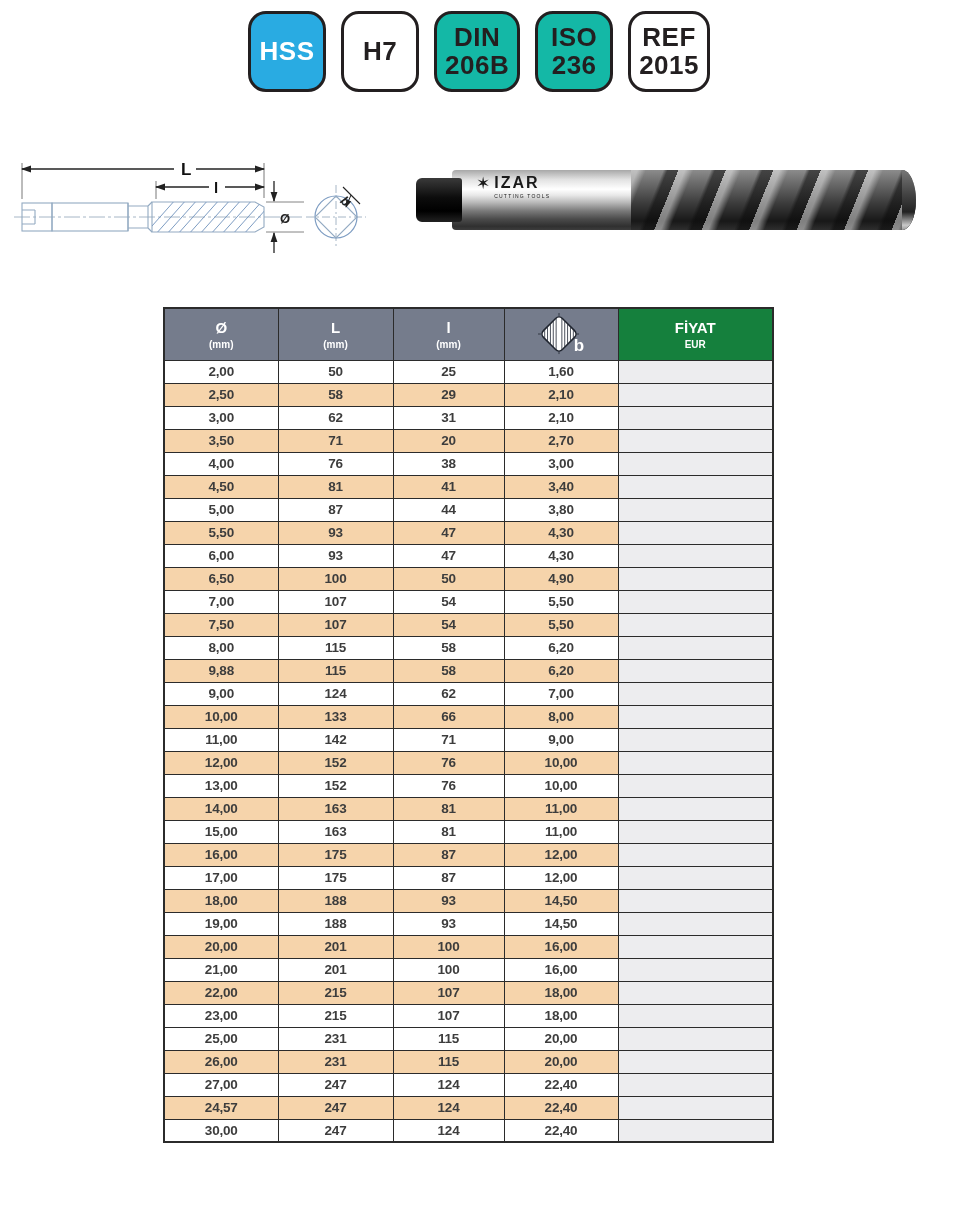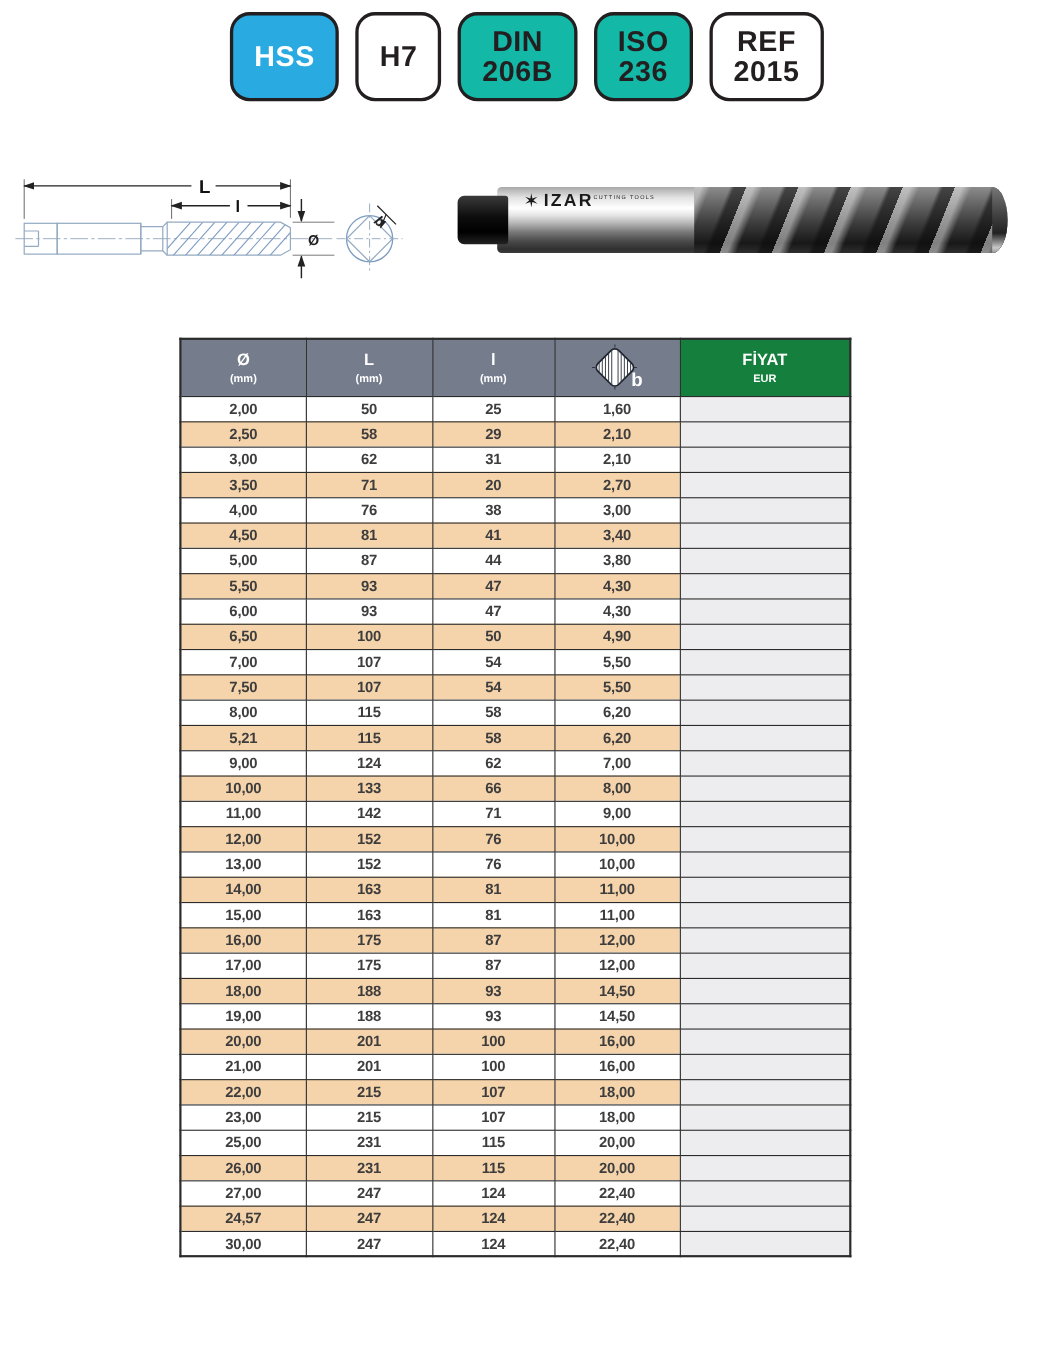--- a/index.html
+++ b/index.html
@@ -3,21 +3,21 @@
 <meta charset="utf-8">
 <style>
   * { margin:0; padding:0; box-sizing:border-box; }
   html,body { background:#ffffff; }
   body { font-family:"Liberation Sans", sans-serif; }
   .page { position:relative; width:958px; height:1225px; background:#fff; overflow:hidden; }
 
   
   .badges { position:absolute; top:11px; left:0; width:958px; display:flex; justify-content:center; gap:15px; }
   .badge {
-    min-width:78px; height:81px; padding:0 19px;
+    min-width:78px; height:81px; padding:0 8px;
     border:3px solid #231f20; border-radius:18px;
     display:flex; align-items:center; justify-content:center; text-align:center;
     font-weight:bold; font-size:26px; line-height:1.05; letter-spacing:0.5px;
     color:#231f20; background:#ffffff; white-space:pre-line;
   }
   .badge--blue { background:#29abe2; color:#ffffff; }
   .badge--gray { background:#14b8a6; }
 
   
   .drawing { position:absolute; left:6px; top:143px; width:378px; height:118px; }
@@ -40,21 +40,21 @@
     position:absolute; right:0; top:5px; width:14px; height:60px;
     border-radius:0 14px 14px 0 / 0 30px 30px 0;
     background:linear-gradient(180deg,#777 0%,#444 40%,#222 70%,#c9c9c9 92%,#9a9a9a 100%);
   }
   .photo-square-end {
     position:absolute; left:0; top:13px; width:46px; height:44px; border-radius:6px 3px 3px 6px;
     background:linear-gradient(180deg,#3a3a3a 0%,#0c0c0c 45%,#000 75%,#222 100%);
   }
   .photo-logo { position:absolute; left:60px; top:10px; display:flex; align-items:flex-start; gap:4px; color:#1a1a1a; }
   .photo-logo .star { font-family:"DejaVu Sans", sans-serif; font-size:17px; line-height:1; }
-  .photo-logo .wordmark { display:flex; flex-direction:row; }
+  .photo-logo .wordmark { display:flex; flex-direction:column; }
   .photo-logo .brand { font-weight:bold; font-size:16px; letter-spacing:2px; line-height:1; }
   .photo-logo .brand-sub { font-size:5px; letter-spacing:1.2px; margin-top:2px; }
 
   
   .spec-table { position:absolute; left:163px; top:307px; border-collapse:collapse; table-layout:fixed; width:609px; border:2px solid #2b2b2b; }
   .spec-table col.c1{width:114px} .spec-table col.c2{width:115px} .spec-table col.c3{width:111px} .spec-table col.c4{width:114px} .spec-table col.c5{width:155px}
   .spec-table th, .spec-table td { border:1px solid #2b2b2b; text-align:center; vertical-align:middle; }
   .spec-table th { height:52px; background:#757c8c; color:#ffffff; font-size:15px; font-weight:bold; line-height:1.3; }
   .spec-table th.navy { background:#15803d; }
   .spec-table th .sub { font-size:10px; }
@@ -297,21 +297,21 @@
           <td class="price"></td>
         </tr>
         <tr>
           <td>8,00</td>
           <td>115</td>
           <td>58</td>
           <td>6,20</td>
           <td class="price"></td>
         </tr>
         <tr class="alt">
-          <td>5,21</td>
+          <td>9,88</td>
           <td>115</td>
           <td>58</td>
           <td>6,20</td>
           <td class="price"></td>
         </tr>
         <tr>
           <td>9,00</td>
           <td>124</td>
           <td>62</td>
           <td>7,00</td>

